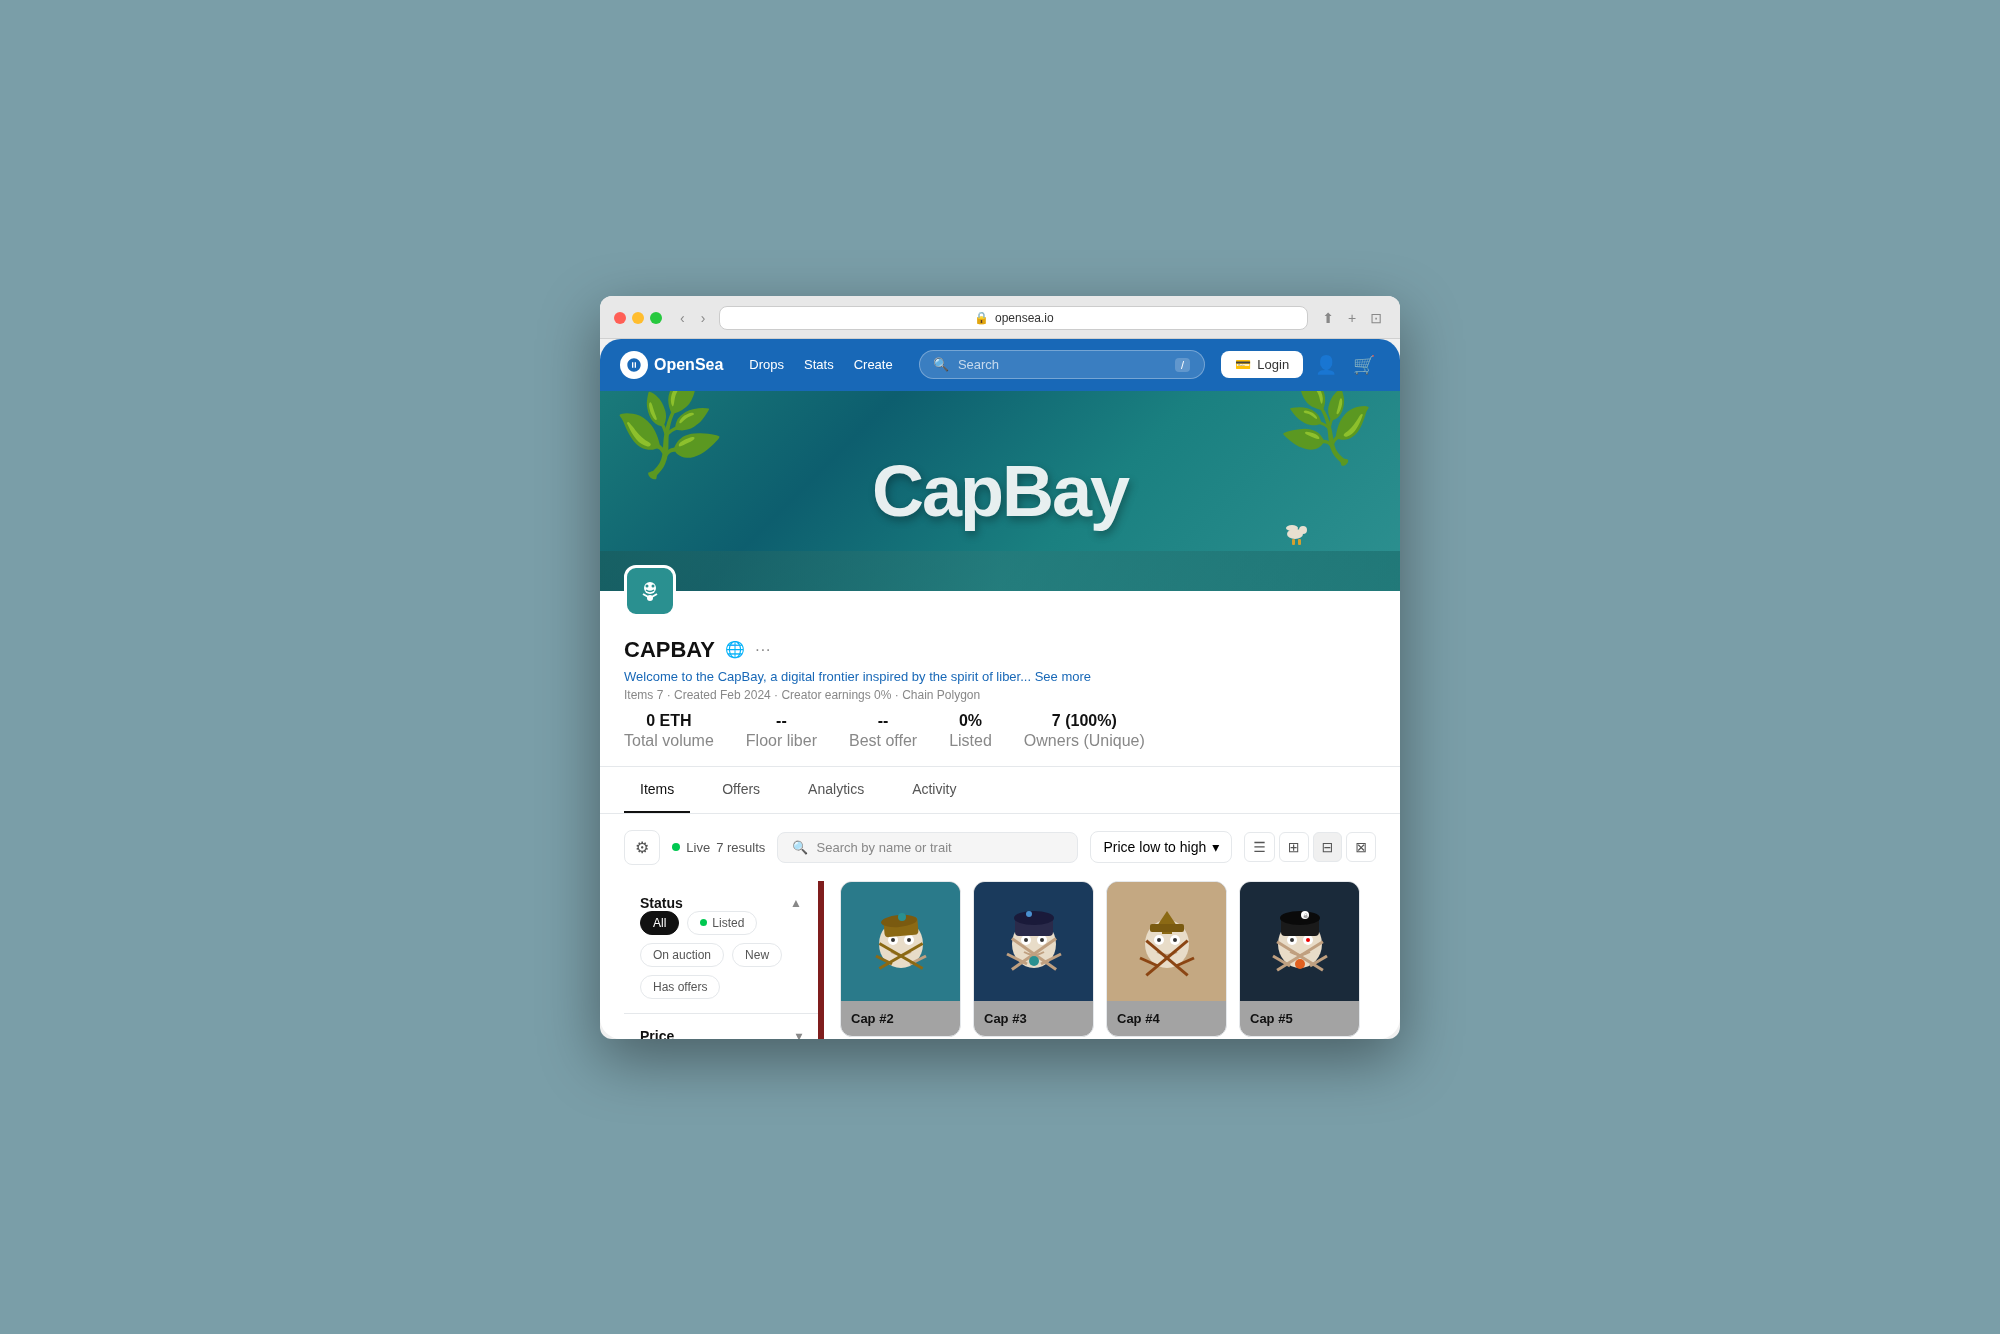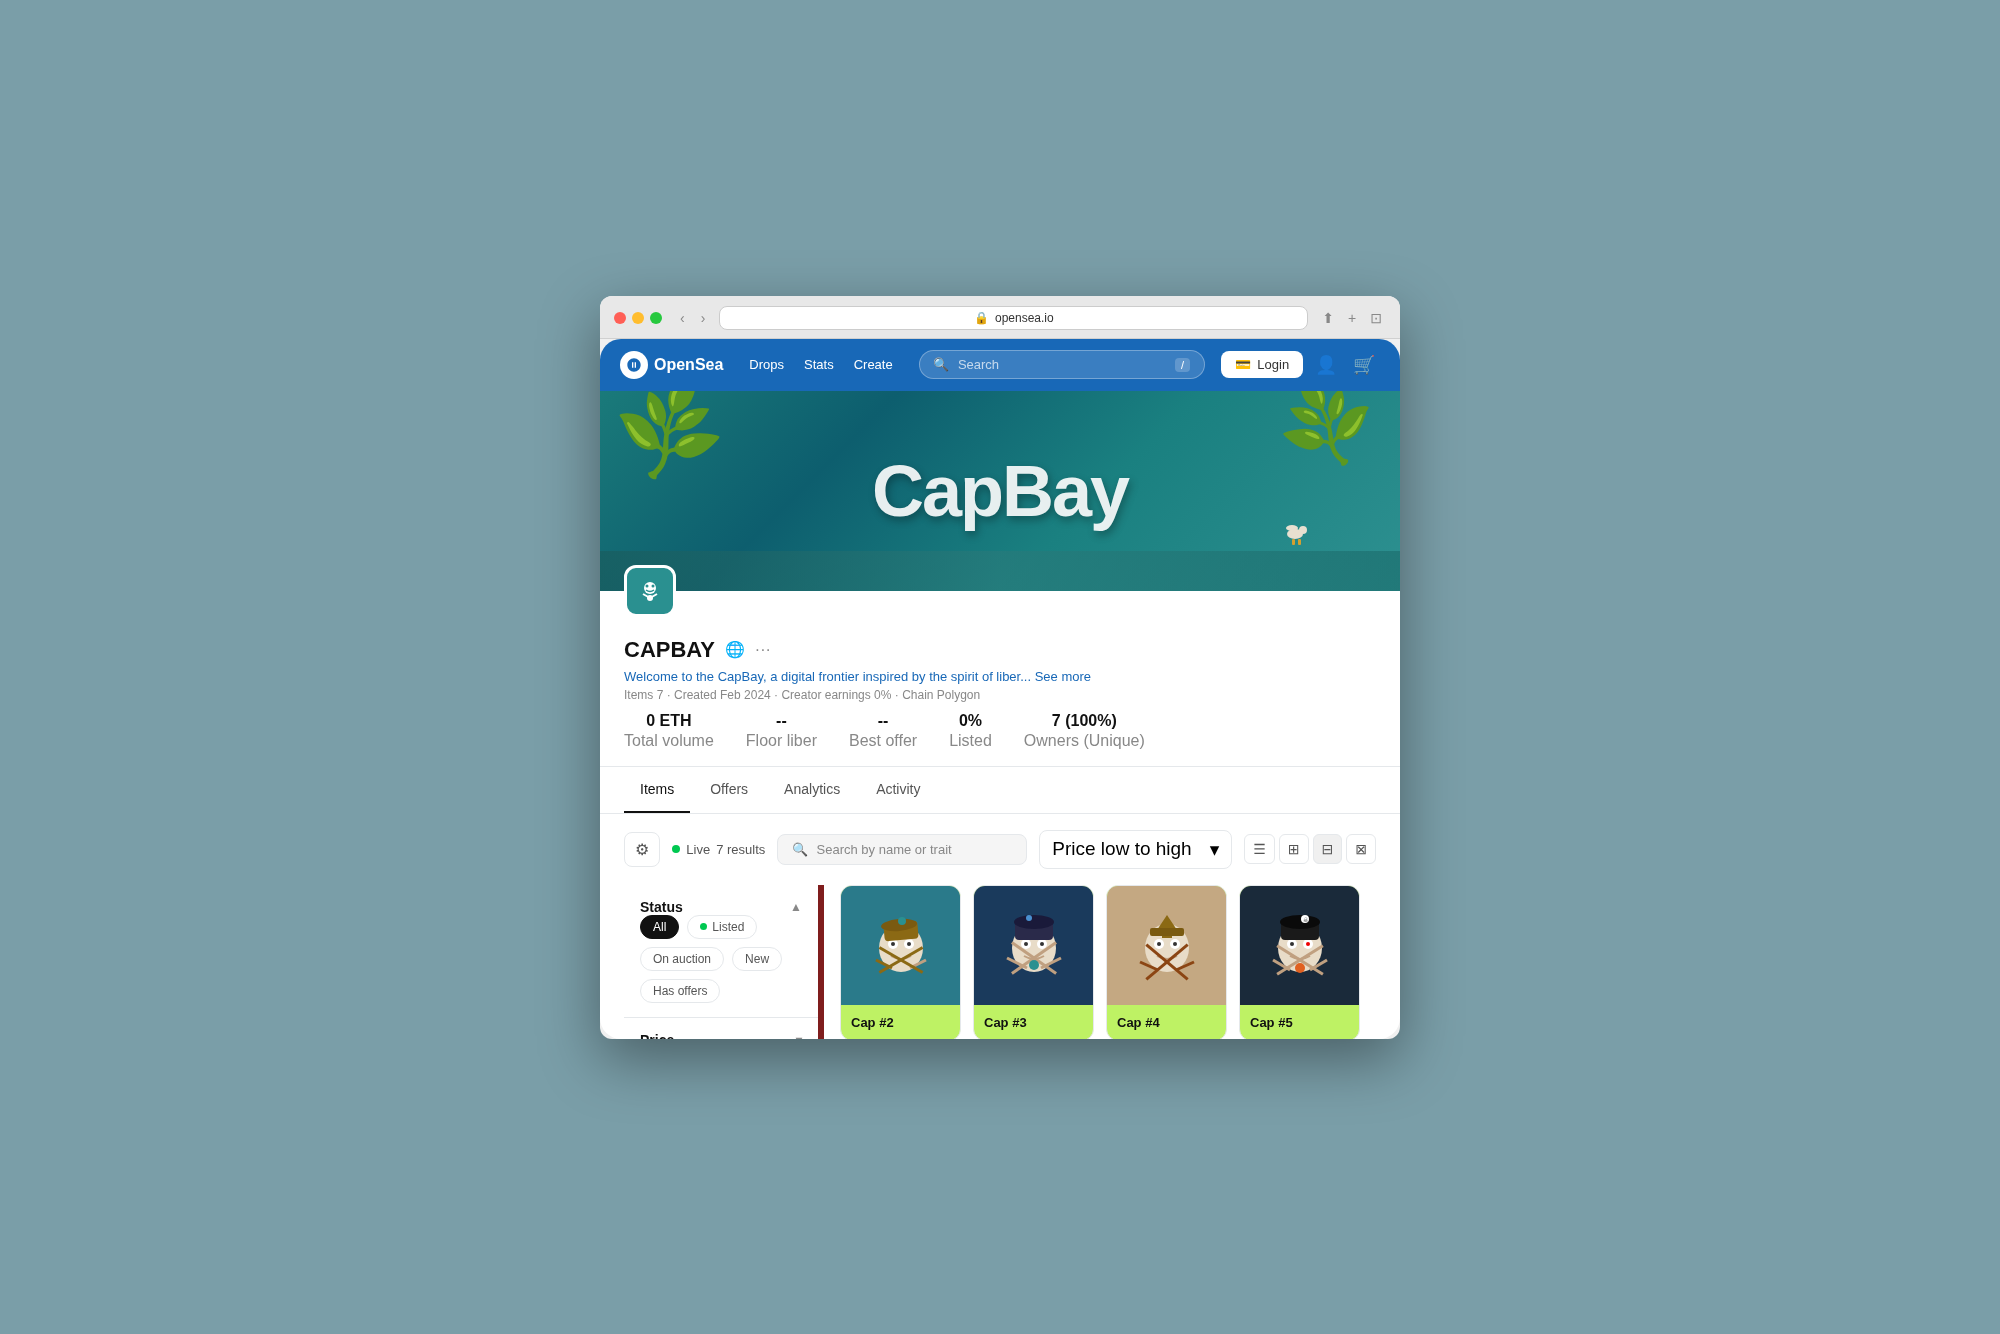--- a/index.html
+++ b/index.html
@@ -294,21 +294,21 @@
 
     .stat-label {
       font-size: 16px;
       color: #888;
       margin-top: 2px;
     }
 
     
     .collection-tabs {
       display: flex;
-      gap: 4px;
+      gap: 16px;
       padding: 0 24px;
       border-bottom: 1px solid #e5e8eb;
       background: white;
     }
 
     .tab {
       padding: 14px 16px;
       font-size: 14px;
       font-weight: 500;
       color: #555;
@@ -370,26 +370,26 @@
       display: flex;
       align-items: center;
       gap: 8px;
       color: #888;
     }
 
     .sort-select {
       border: 1px solid #e5e8eb;
       border-radius: 8px;
       padding: 7px 12px;
-      font-size: 19px;
+      font-size: 14px;
       cursor: pointer;
       background: white;
       display: flex;
       align-items: center;
-      gap: 18px;
+      gap: 6px;
     }
 
     .view-btns {
       display: flex;
       gap: 4px;
     }
 
     .view-btn {
       background: none;
       border: 1px solid #e5e8eb;
@@ -483,21 +483,21 @@
       padding: 0 16px;
       align-content: start;
     }
 
     .nft-card {
       border: 1px solid #e5e8eb;
       border-radius: 12px;
       overflow: hidden;
       cursor: pointer;
       transition: box-shadow 0.2s;
-      background: #bef264;
+      background: #a3a3a3;
     }
 
     .nft-image {
       width: 100%;
       aspect-ratio: 1;
       background: #888;
       display: flex;
       align-items: center;
       justify-content: center;
       font-size: 40px;

